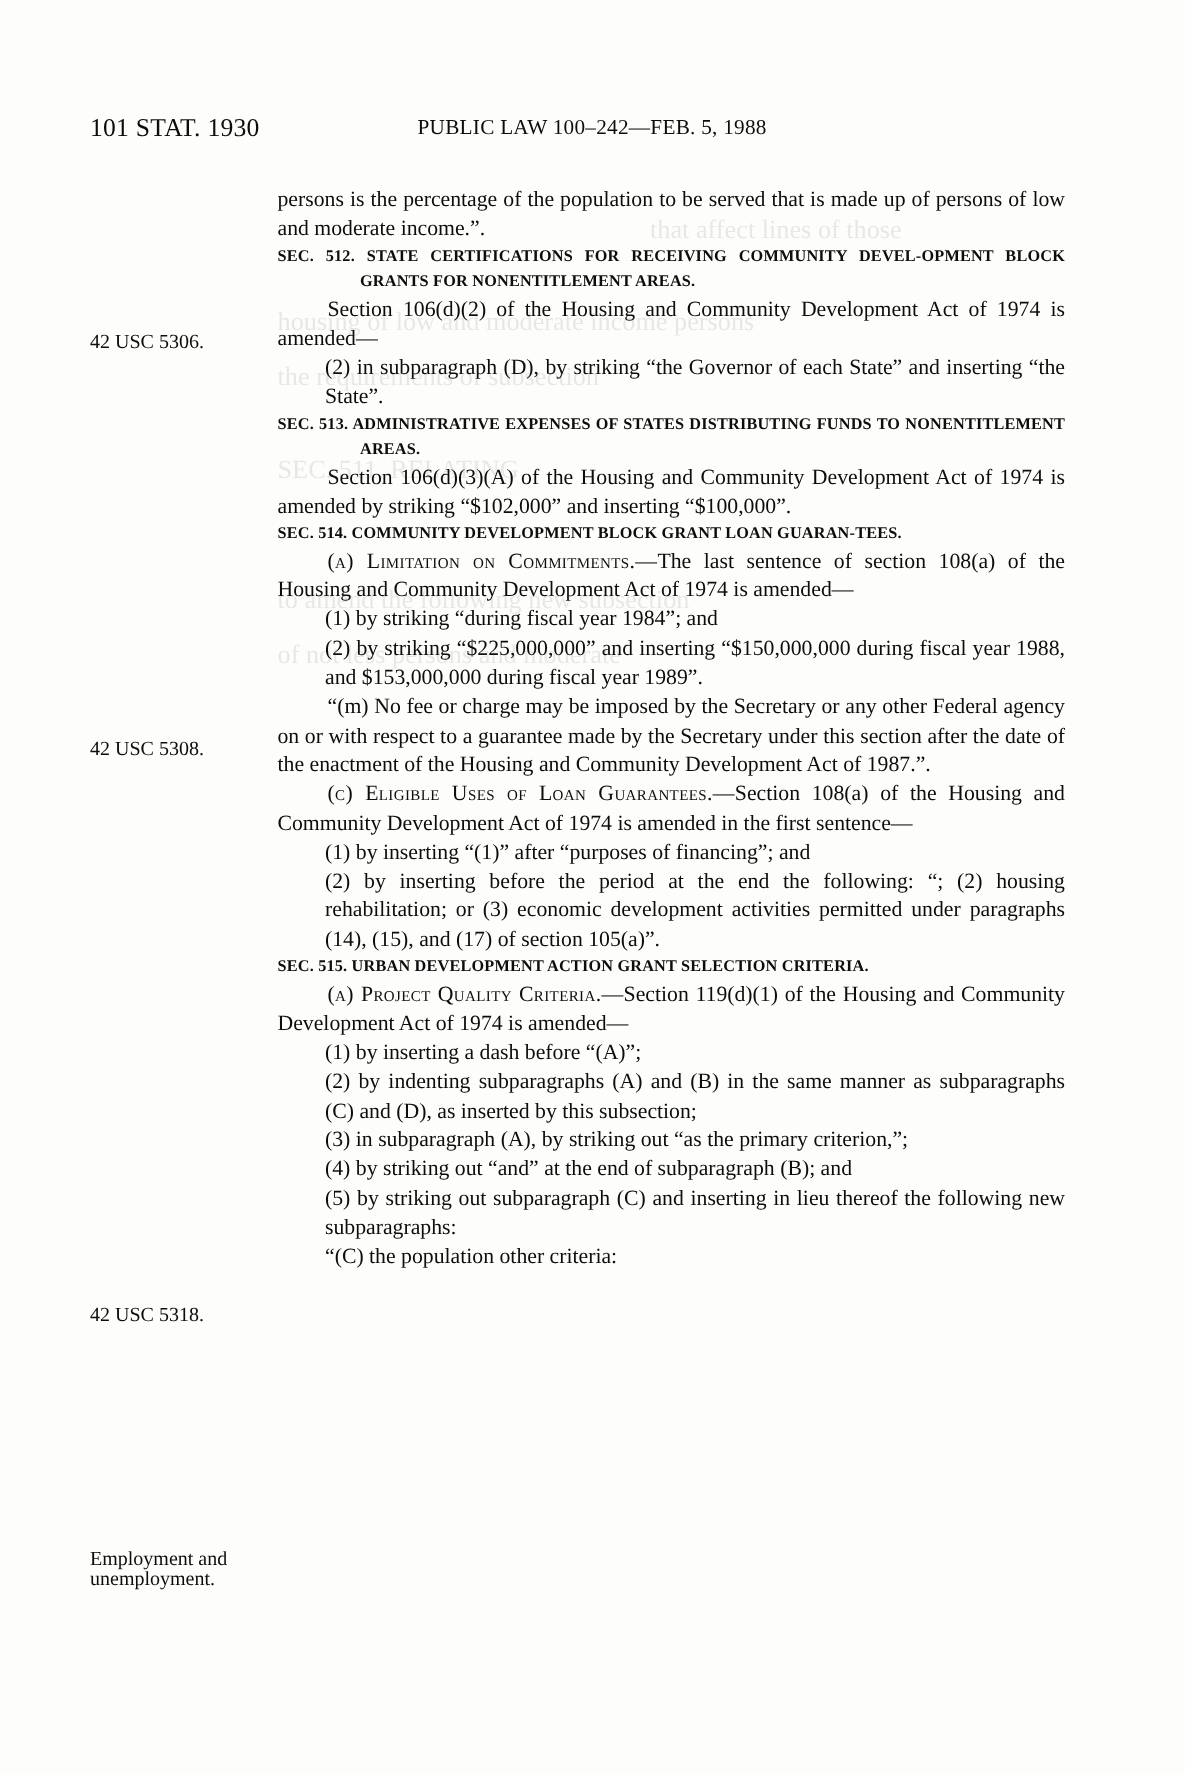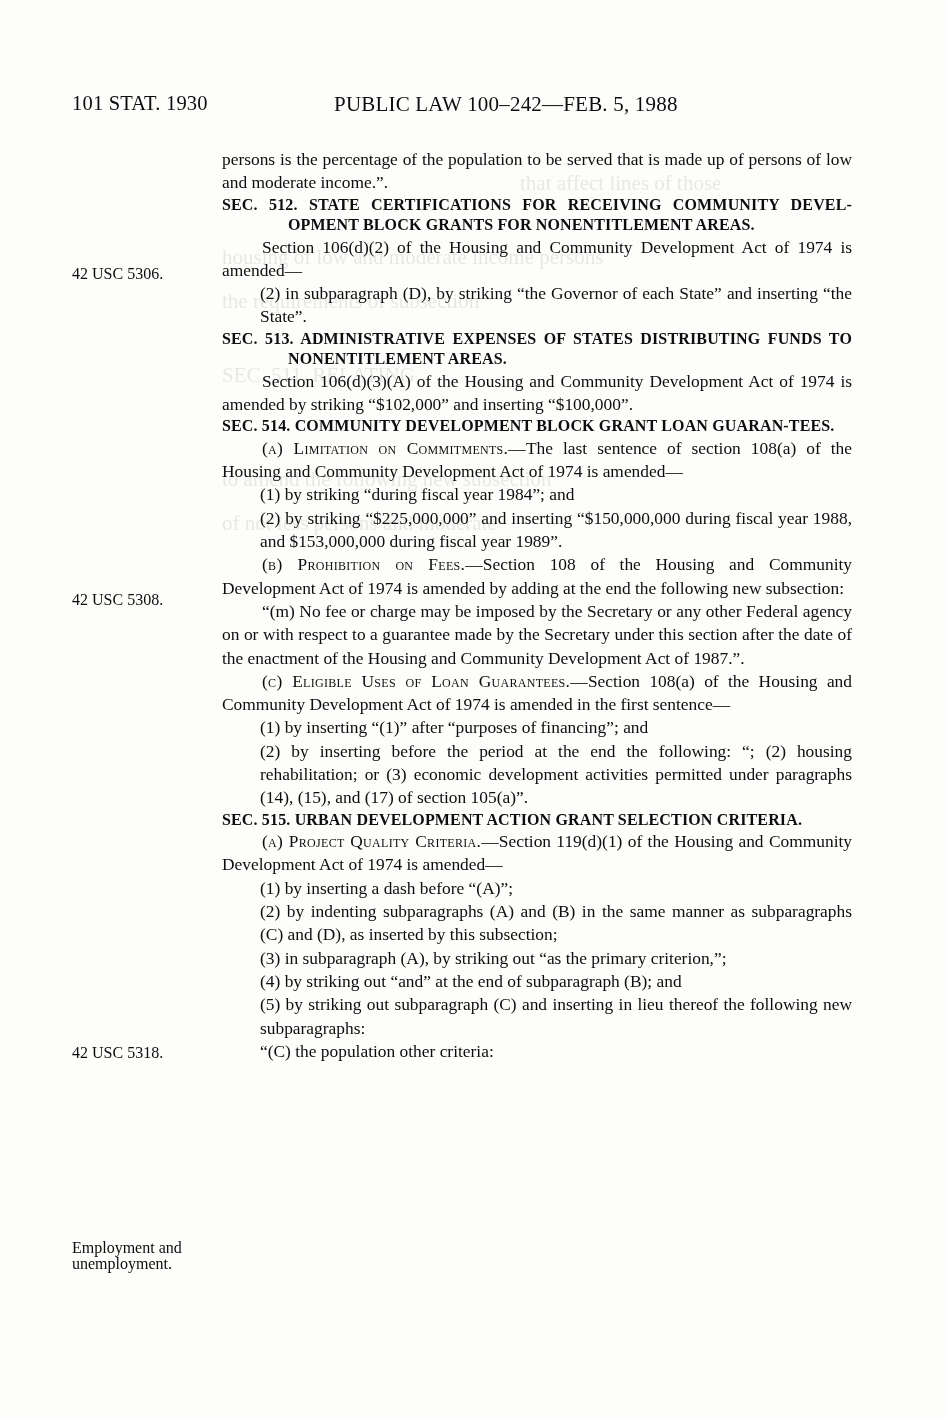--- a/index.html
+++ b/index.html
@@ -35,21 +35,21 @@
     left: 0;
     top: 0;
     font-size: 20.5px;
     letter-spacing: 0.2px;
     white-space: nowrap;
   }
   .header .law {
     position: absolute;
     left: 262px;
     top: 0;
-    font-size: 21px;
+    font-size: 17px;
     letter-spacing: 0.2px;
     white-space: nowrap;
   }
 
   
   .column {
     position: absolute;
     left: 222px;
     top: 148px;
     width: 630px;
@@ -69,21 +69,21 @@
   .sub {
     padding-left: 38px;
     text-indent: 0;
   }
   .gap-sm { margin-top: 7px; }
   .gap-md { margin-top: 13px; }
 
   
   .sec-head {
     font-weight: bold;
-    font-size: 16px;
+    font-size: 13px;
     line-height: 20.5px;
     text-align: left;
     letter-spacing: 0.15px;
   }
   .sec-head .secno {
     font-variant: small-caps;
   }
   .sec-head.two-line {
     padding-left: 66px;
     text-indent: -66px;
@@ -159,23 +159,20 @@
 
     <p class="sec-head two-line justified gap-md">
       <span class="secno">SEC. 514.</span>
       <span>COMMUNITY DEVELOPMENT BLOCK GRANT LOAN GUARAN-TEES.</span>
     </p>
     <p class="indent1 gap-sm">
       <span class="sc">(a) Limitation on Commitments.—</span><span>The last sentence of section 108(a) of the Housing and Community Development Act of 1974 is amended—</span>
     </p>
     <p class="sub">(1) by striking “during fiscal year 1984”; and</p>
     <p class="sub">(2) by striking “$225,000,000” and inserting “$150,000,000 during fiscal year 1988, and $153,000,000 during fiscal year 1989”.</p>
-    <p class="indent1">
-      <span class="sc">(b) Prohibition on Fees.—</span><span>Section 108 of the Housing and Community Development Act of 1974 is amended by adding at the end the following new subsection:</span>
-    </p>
     <p class="indent1">“(m) No fee or charge may be imposed by the Secretary or any other Federal agency on or with respect to a guarantee made by the Secretary under this section after the date of the enactment of the Housing and Community Development Act of 1987.”.</p>
     <p class="indent1">
       <span class="sc">(c) Eligible Uses of Loan Guarantees.—</span><span>Section 108(a) of the Housing and Community Development Act of 1974 is amended in the first sentence—</span>
     </p>
     <p class="sub">(1) by inserting “(1)” after “purposes of financing”; and</p>
     <p class="sub">(2) by inserting before the period at the end the following: “; (2) housing rehabilitation; or (3) economic development activities permitted under paragraphs (14), (15), and (17) of section 105(a)”.</p>
 
     <p class="sec-head gap-md">
       <span class="secno">SEC. 515.</span>
       <span>URBAN DEVELOPMENT ACTION GRANT SELECTION CRITERIA.</span>

